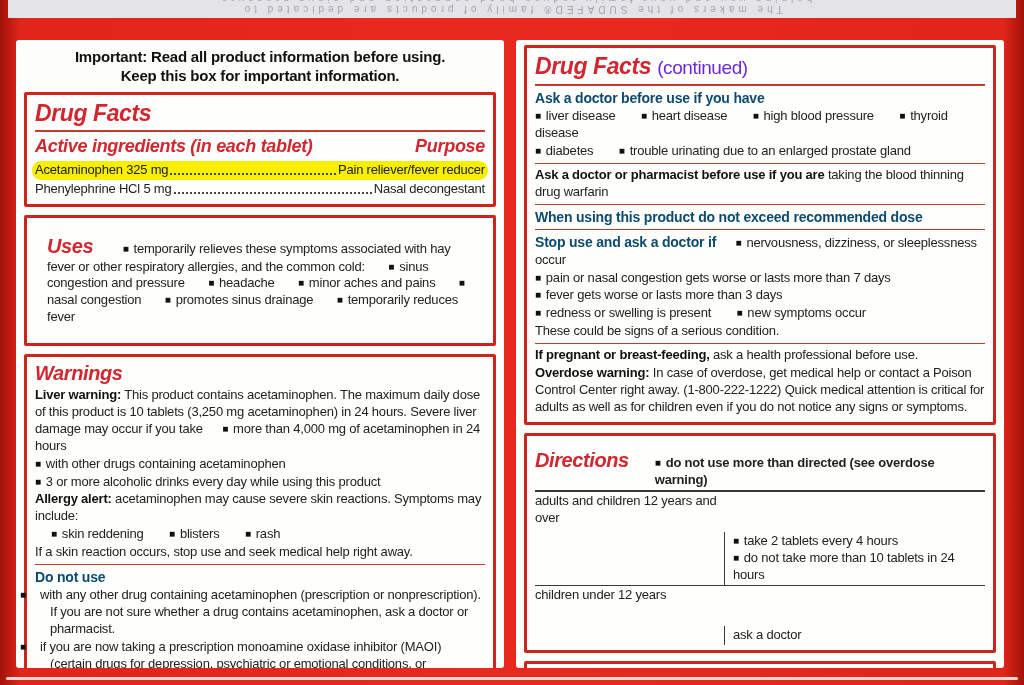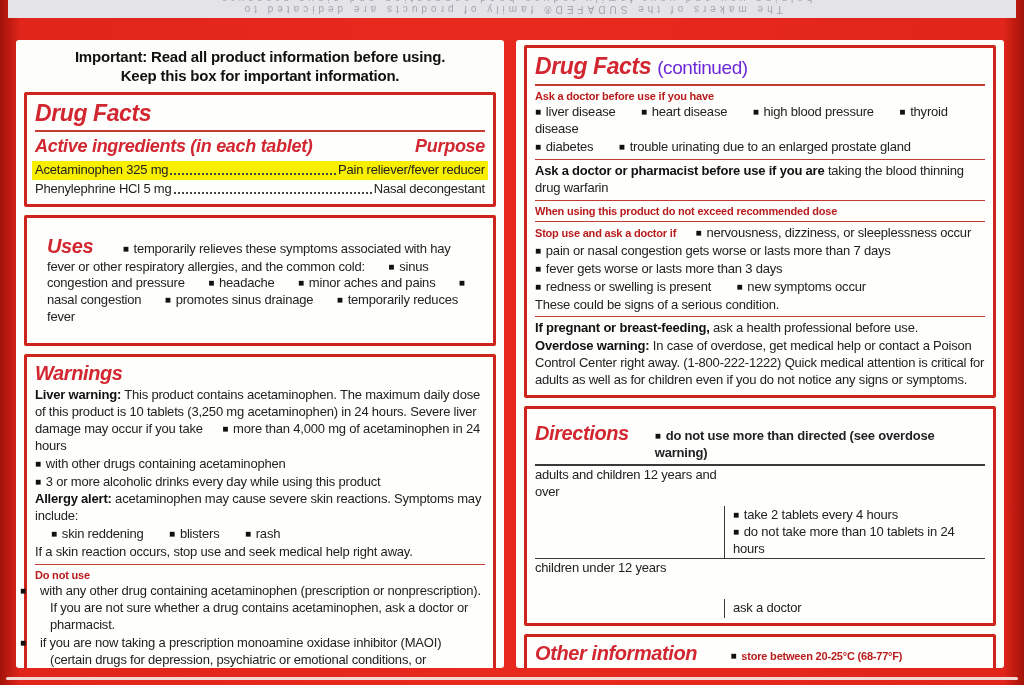--- a/index.html
+++ b/index.html
@@ -43,32 +43,32 @@
     border:3px solid #cd241c;border-radius:2px;
     padding:3px 8px 5px 8px;margin-bottom:8px;background:#fefefc;
   }
   .rh{ 
     color:#d22630;font-weight:bold;font-style:italic;font-size:20px;letter-spacing:-0.4px;
   }
   .rh1{color:#d22630;font-weight:bold;font-style:italic;font-size:23px;letter-spacing:-0.4px;margin:1px 0 2px 0;}
   .cont{color:#6d28d9;font-weight:normal;font-style:normal;font-size:19px;}
   .rule{border-top:2px solid #c43b31;margin:2px 0 3px 0;}
   .rule-thin{border-top:1.5px solid #c43b31;margin:3px 0;}
-  .subhead{font-weight:bold;font-size:11px;margin:1px 0;color:#b91c1c;}
+  .subhead{font-weight:bold;font-size:14px;margin:1px 0;color:#0c4a6e;}
   p{margin:1px 0;}
   b{color:#111;}
   
   .b::before{content:"■";display:inline-block;margin-right:5px;font-size:10px;transform:translateY(-1px);color:#111;}
   .gapL{margin-left:22px;}
   .gapM{margin-left:16px;}
   .hang{padding-left:15px;text-indent:-15px;}
   
   .ai-head{display:flex;justify-content:space-between;align-items:baseline;
     color:#d22630;font-weight:bold;font-style:italic;font-size:18px;letter-spacing:-0.3px;margin:1px 0 2px 0;}
-  .ing{display:flex;align-items:flex-end;margin:0 -3px;padding:1px 3px;}
+  .ing{display:flex;align-items:flex-end;margin:0 -3px;padding:1px 3px;border-radius:9px;}
   .ing .lead{flex:1;border-bottom:2px dotted #454545;margin:0 2px 4px 2px;}
   .ing.hl{background:#f7ee00;}
   
   .uses-flow{margin:12px;}
   .uses-flow .rh{margin-right:26px;}
   .uses-flow .item{margin-right:20px;}
   
   .dir-head{display:flex;align-items:baseline;gap:26px;margin-bottom:2px;}
   .dir-head .note{font-weight:bold;margin-top:16px;}
   .dtable{border-top:2px solid #3a3a3a;}

